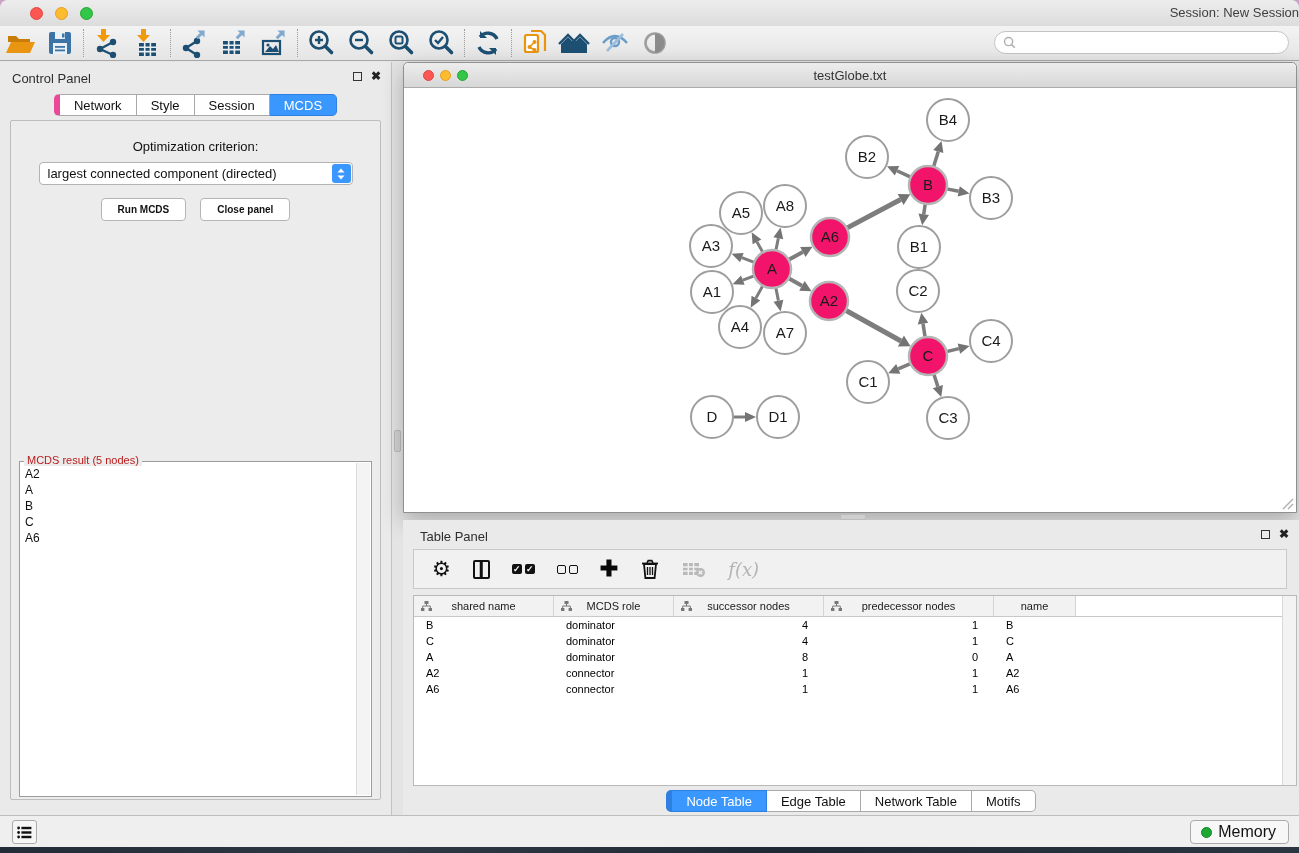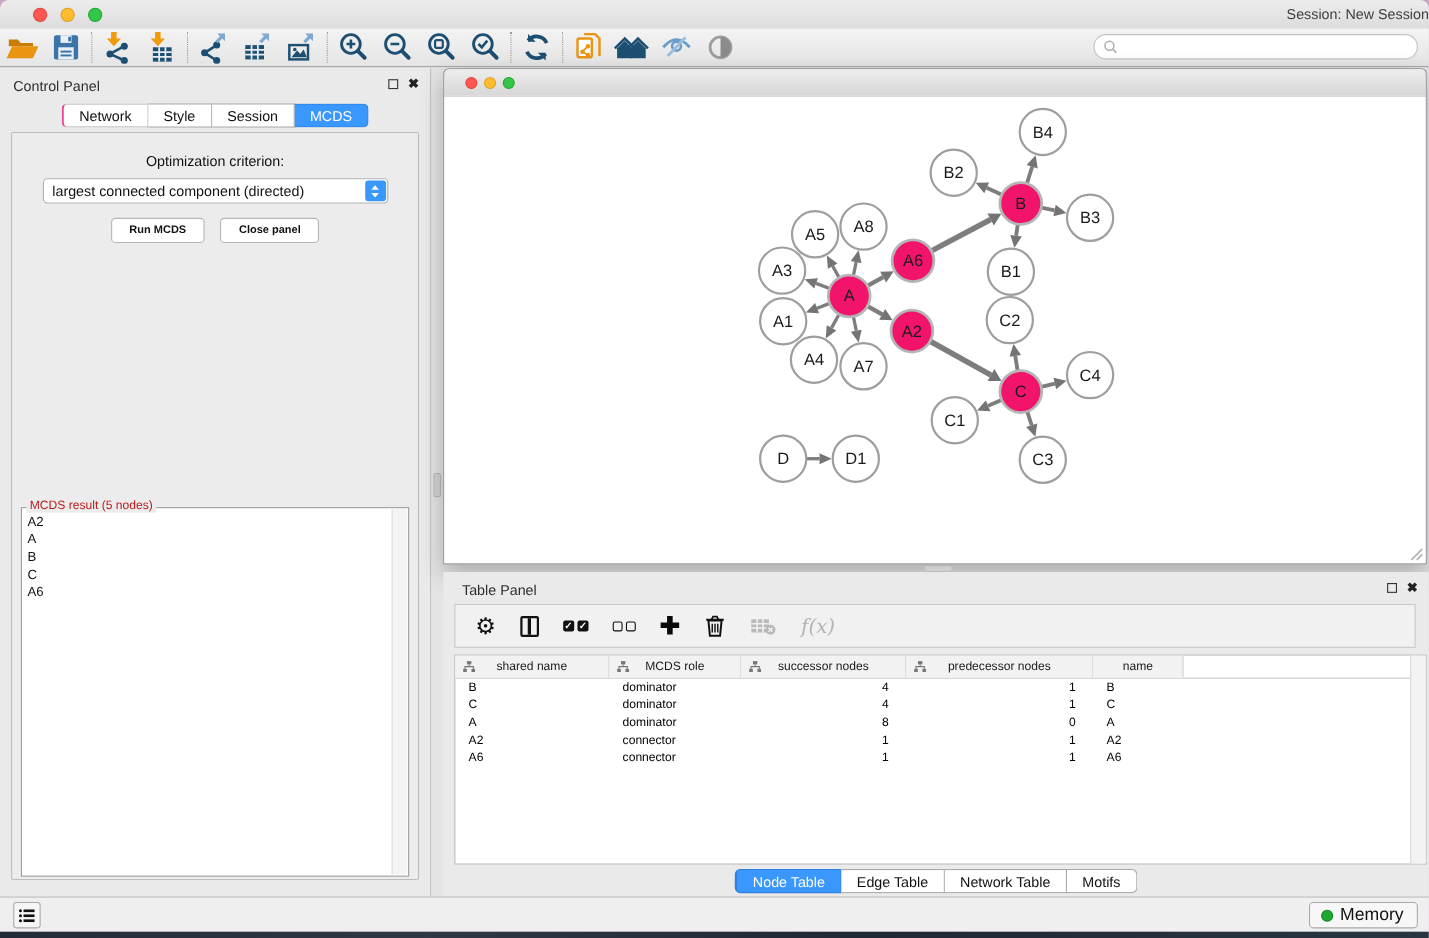--- a/index.html
+++ b/index.html
@@ -37,21 +37,21 @@
     border-right:1px solid #c2c2c2; }
   .panel-head { position:relative; height:28px; }
   .panel-title { position:absolute; left:12px; top:9px; font-size:13px; color:#2e2e2e; }
   .panel-icons { position:absolute; right:10px; top:9px; display:flex; gap:9px; align-items:center; }
   .float-ic { width:9px; height:9px; border:1.5px solid #333; display:inline-block; }
   .close-ic { font-size:12px; font-weight:bold; color:#222; line-height:10px; }
 
   .cp-tabs { position:absolute; left:0; right:0; top:32px; display:flex; justify-content:center; }
   .seg { height:22px; padding:0 14px; background:#fff; border:1px solid #a9a9a9; border-left:none;
     font-size:13px; color:#111; display:flex; align-items:center; }
-  .seg:first-child { border-left:2px solid #ec4899; border-radius:5px 0 0 5px; }
+  .seg:first-child { border-left:6px solid #ec4899; border-radius:5px 0 0 5px; }
   .seg:last-child { border-radius:0 5px 5px 0; }
   .seg.active { background:#3a97fd; border-color:#2f7fe0; color:#fff; }
 
   .cp-body { position:absolute; left:10px; right:10px; top:58px; bottom:15px;
     background:#ececec; border:1px solid #bdbdbd; border-radius:2px; }
   .opt-label { text-align:center; margin-top:18px; font-size:13px; color:#111; }
   .dropdown { position:relative; margin:8px auto 0; width:314px; height:23px; background:#fff;
     border:1px solid #b3b3b3; border-radius:4px; font-size:13px; color:#111;
     display:flex; align-items:center; padding-left:8px; }
   .dd-step { position:absolute; right:1px; top:1px; width:19px; height:19px; background:#3a97fd;
@@ -322,20 +322,21 @@
       </div>
     </div>
 
     <div class="vdivider-grip"></div>
 
     <div class="netwin">
       <div class="net-titlebar">
         <span class="tl red"></span>
         <span class="tl yel"></span>
         <span class="tl grn"></span>
+        <div class="net-title">testGlobe.txt</div>
       </div>
       <div class="net-content">
         <svg id="graph-svg" width="892" height="425" viewBox="0 0 892 425">
             <line x1="358.7979982226807" y1="164.3770290474232" x2="352.9824241395546" y2="153.87147586500183" stroke="#7d7d7d" stroke-width="3"></line>
             <polygon points="347.65494942636974,144.2476505766679 357.3568901797064,151.4498964499178 348.6079580994028,156.29305528008587" fill="#747474"></polygon>
             <line x1="371.8397390458295" y1="162.39203385482625" x2="374.33097955198036" y2="150.31909909424914" stroke="#7d7d7d" stroke-width="3"></line>
             <polygon points="376.5539863679869,139.54606606283275 379.2278127480787,151.32955673788848 369.43414635588204,149.3086414506098" fill="#747474"></polygon>
             <line x1="350.22175155851795" y1="174.29672599747397" x2="337.87801045099513" y2="169.6425285307031" stroke="#7d7d7d" stroke-width="3"></line>
             <polygon points="327.5853403006634,165.76168568713538 339.6420299253441,164.96404209873413 336.11399097664616,174.32101496267205" fill="#747474"></polygon>
             <line x1="350.25882377126106" y1="187.80078422101658" x2="338.8136218709676" y2="192.18811161612908" stroke="#7d7d7d" stroke-width="3"></line>

